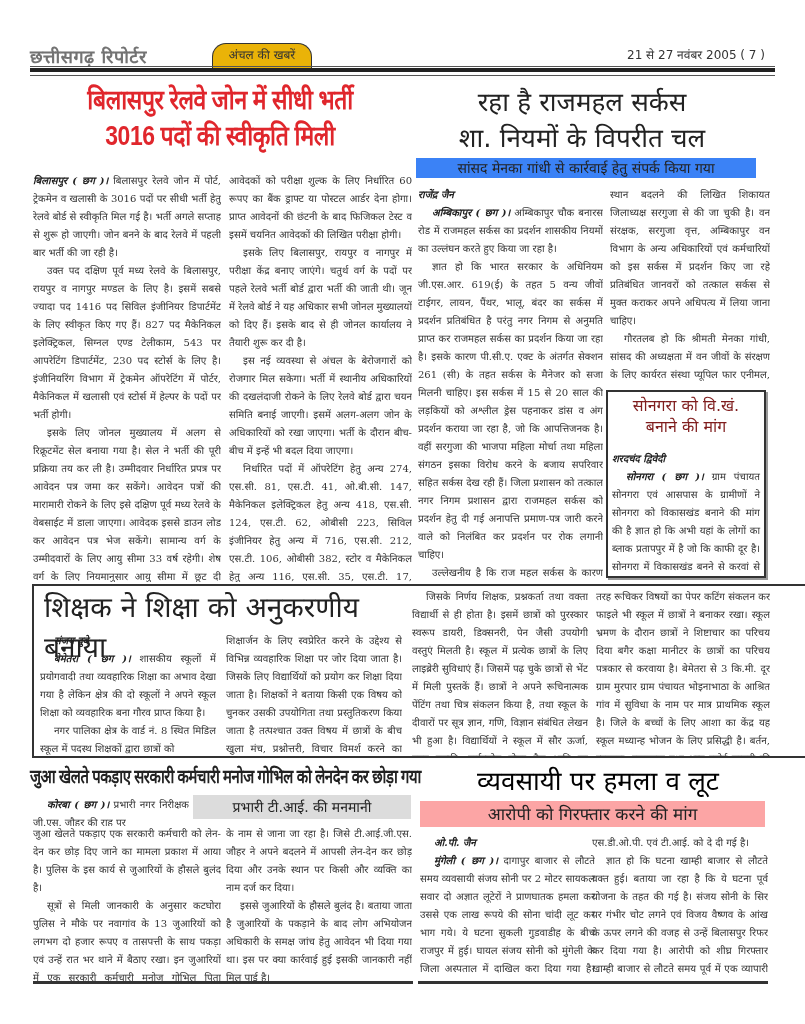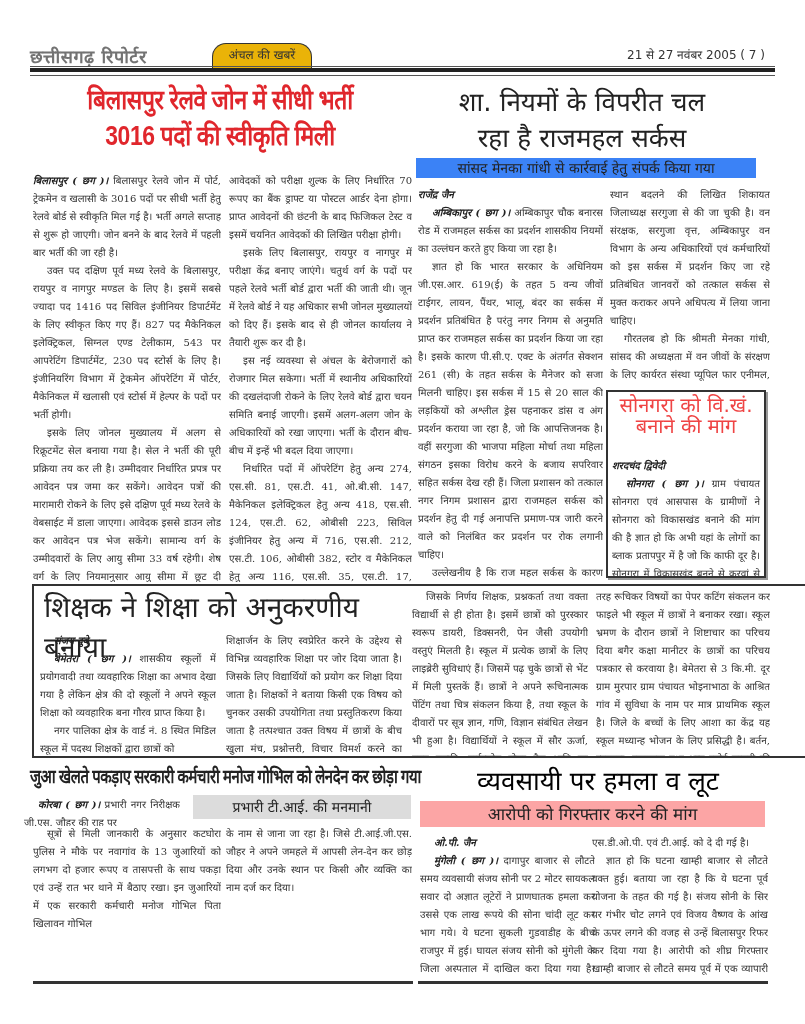--- a/index.html
+++ b/index.html
@@ -34,48 +34,48 @@
 <div class="abs" style="left:30px; top:82px; width:380px;">
   <div class="headline-red">बिलासपुर रेलवे जोन में सीधी भर्ती</div>
   <div class="headline-red">3016 पदों की स्वीकृति मिली</div>
 </div>
 <div class="abs col" style="left:33px; top:172px; width:188px; height:410px; overflow:hidden;">
   <p class="noindent"><span class="byline">बिलासपुर ( छग )।</span> <span>बिलासपुर रेलवे जोन में पोर्ट, ट्रेकमेन व खलासी के 3016 पदों पर सीधी भर्ती हेतु रेलवे बोर्ड से स्वीकृति मिल गई है। भर्ती अगले सप्ताह से शुरू हो जाएगी। जोन बनने के बाद रेलवे में पहली बार भर्ती की जा रही है।</span></p>
   <p>उक्त पद दक्षिण पूर्व मध्य रेलवे के बिलासपुर, रायपुर व नागपुर मण्डल के लिए है। इसमें सबसे ज्यादा पद 1416 पद सिविल इंजीनियर डिपार्टमेंट के लिए स्वीकृत किए गए हैं। 827 पद मैकेनिकल इलेक्ट्रिकल, सिग्नल एण्ड टेलीकाम, 543 पर आपरेटिंग डिपार्टमेंट, 230 पद स्टोर्स के लिए है। इंजीनियरिंग विभाग में ट्रेकमेन ऑपरेटिंग में पोर्टर, मैकेनिकल में खलासी एवं स्टोर्स में हेल्पर के पदों पर भर्ती होगी।</p>
   <p>इसके लिए जोनल मुख्यालय में अलग से रिक्रूटमेंट सेल बनाया गया है। सेल ने भर्ती की पूरी प्रक्रिया तय कर ली है। उम्मीदवार निर्धारित प्रपत्र पर आवेदन पत्र जमा कर सकेंगे। आवेदन पत्रों की मारामारी रोकने के लिए इसे दक्षिण पूर्व मध्य रेलवे के वेबसाईट में डाला जाएगा। आवेदक इससे डाउन लोड कर आवेदन पत्र भेज सकेंगे। सामान्य वर्ग के उम्मीदवारों के लिए आयु सीमा 33 वर्ष रहेगी। शेष वर्ग के लिए नियमानुसार आयु सीमा में छूट दी जाएगी। सामान्य वर्ग के</p>
 </div>
 <div class="abs col" style="left:229px; top:172px; width:183px; height:410px; overflow:hidden;">
-  <p class="noindent">आवेदकों को परीक्षा शुल्क के लिए निर्धारित 70 रूपए का बैंक ड्राफ्ट या पोस्टल आर्डर देना होगा। प्राप्त आवेदनों की छंटनी के बाद फिजिकल टेस्ट व इसमें चयनित आवेदकों की लिखित परीक्षा होगी।</p>
+  <p class="noindent">आवेदकों को परीक्षा शुल्क के लिए निर्धारित 60 रूपए का बैंक ड्राफ्ट या पोस्टल आर्डर देना होगा। प्राप्त आवेदनों की छंटनी के बाद फिजिकल टेस्ट व इसमें चयनित आवेदकों की लिखित परीक्षा होगी।</p>
   <p>इसके लिए बिलासपुर, रायपुर व नागपुर में परीक्षा केंद्र बनाए जाएंगे। चतुर्थ वर्ग के पदों पर पहले रेलवे भर्ती बोर्ड द्वारा भर्ती की जाती थी। जून में रेलवे बोर्ड ने यह अधिकार सभी जोनल मुख्यालयों को दिए हैं। इसके बाद से ही जोनल कार्यालय ने तैयारी शुरू कर दी है।</p>
   <p>इस नई व्यवस्था से अंचल के बेरोजगारों को रोजगार मिल सकेगा। भर्ती में स्थानीय अधिकारियों की दखलंदाजी रोकने के लिए रेलवे बोर्ड द्वारा चयन समिति बनाई जाएगी। इसमें अलग-अलग जोन के अधिकारियों को रखा जाएगा। भर्ती के दौरान बीच-बीच में इन्हें भी बदल दिया जाएगा।</p>
   <p>निर्धारित पदों में ऑपरेटिंग हेतु अन्य 274, एस.सी. 81, एस.टी. 41, ओ.बी.सी. 147, मैकेनिकल इलेक्ट्रिकल हेतु अन्य 418, एस.सी. 124, एस.टी. 62, ओबीसी 223, सिविल इंजीनियर हेतु अन्य में 716, एस.सी. 212, एस.टी. 106, ओबीसी 382, स्टोर व मैकेनिकल हेतु अन्य 116, एस.सी. 35, एस.टी. 17, ओबीसी 62 पद है।</p>
 </div>
 
 <div class="abs" style="left:412px; top:84px; width:340px;">
+  <div class="headline-black">रहा है राजमहल सर्कस</div>
   <div class="headline-black">शा. नियमों के विपरीत चल</div>
-  <div class="headline-black">रहा है राजमहल सर्कस</div>
 </div>
 <div class="abs kicker" style="left:416px; top:158px; width:340px; background:#3b82f6;">सांसद मेनका गांधी से कार्रवाई हेतु संपर्क किया गया</div>
 <div class="abs col" style="left:418px; top:186px; width:185px; height:396px; overflow:hidden;">
   <p class="noindent"><span class="byline">राजेंद्र जैन</span></p>
   <p><span class="byline">अम्बिकापुर ( छग )।</span> <span>अम्बिकापुर चौक बनारस रोड में राजमहल सर्कस का प्रदर्शन शासकीय नियमों का उल्लंघन करते हुए किया जा रहा है।</span></p>
   <p>ज्ञात हो कि भारत सरकार के अधिनियम जी.एस.आर. 619(ई) के तहत 5 वन्य जीवों टाईगर, लायन, पैंथर, भालू, बंदर का सर्कस में प्रदर्शन प्रतिबंधित है परंतु नगर निगम से अनुमति प्राप्त कर राजमहल सर्कस का प्रदर्शन किया जा रहा है। इसके कारण पी.सी.ए. एक्ट के अंतर्गत सेक्शन 261 (सी) के तहत सर्कस के मैनेजर को सजा मिलनी चाहिए। इस सर्कस में 15 से 20 साल की लड़कियों को अश्लील ड्रेस पहनाकर डांस व अंग प्रदर्शन कराया जा रहा है, जो कि आपत्तिजनक है। वहीं सरगुजा की भाजपा महिला मोर्चा तथा महिला संगठन इसका विरोध करने के बजाय सपरिवार सहित सर्कस देख रही हैं। जिला प्रशासन को तत्काल नगर निगम प्रशासन द्वारा राजमहल सर्कस को प्रदर्शन हेतु दी गई अनापत्ति प्रमाण-पत्र जारी करने वाले को निलंबित कर प्रदर्शन पर रोक लगानी चाहिए।</p>
   <p>उल्लेखनीय है कि राज महल सर्कस के कारण वहां के निवासियों को जानवरों के मल-मूत्र से उत्पन्न गंदगी के कारण सर्कस का</p>
 </div>
 <div class="abs col" style="left:610px; top:186px; width:160px; height:200px; overflow:hidden;">
   <p class="noindent">स्थान बदलने की लिखित शिकायत जिलाध्यक्ष सरगुजा से की जा चुकी है। वन संरक्षक, सरगुजा वृत्त, अम्बिकापुर वन विभाग के अन्य अधिकारियों एवं कर्मचारियों को इस सर्कस में प्रदर्शन किए जा रहे प्रतिबंधित जानवरों को तत्काल सर्कस से मुक्त कराकर अपने अधिपत्य में लिया जाना चाहिए।</p>
   <p>गौरतलब हो कि श्रीमती मेनका गांधी, सांसद की अध्यक्षता में वन जीवों के संरक्षण के लिए कार्यरत संस्था प्यूपिल फार एनीमल, नई दिल्ली को राजमहल सर्कस को प्रतिबंधित कर उचित कार्रवाई केंद्रीय स्तर पर करने हेतु नगर के पत्रकारों ने सम्पर्क किया है।</p>
 </div>
 
 <div class="abs box box-shadow" style="left:606px; top:390px; width:160px; height:188px; padding:3px 4px; overflow:hidden;">
-  <div style="text-align:center; font-size:20px; line-height:21px; color:#ef4444;">
+  <div style="text-align:center; font-size:16px; line-height:21px; color:#7f1d1d;">
     <div>सोनगरा को वि.खं.</div>
     <div>बनाने की मांग</div>
   </div>
-  <div class="col" style="margin-top:20px;">
+  <div class="col" style="margin-top:13px;">
     <p class="noindent"><span class="byline">शरदचंद द्विवेदी</span></p>
     <p><span class="byline">सोनगरा ( छग )।</span> <span>ग्राम पंचायत सोनगरा एवं आसपास के ग्रामीणों ने सोनगरा को विकासखंड बनाने की मांग की है ज्ञात हो कि अभी यहां के लोगों का ब्लाक प्रतापपुर में है जो कि काफी दूर है। सोनगरा में विकासखंड बनने से करवां से लेकर खड़गवां तक व जरही से लेकर लटोरी तक के लोगों को काफी सुविधा होगी। साथ ही ग्रामीणों का किराया भी बचेगा व समय भी ज्यादा नष्ट नहीं होगा।</span></p>
   </div>
 </div>
 
 <div class="abs box" style="left:32px; top:584px; width:804px; height:174px; overflow:hidden;">
   <div class="abs" style="left:10px; top:2px; width:360px; font-size:28px; line-height:40px; color:#222;">शिक्षक ने शिक्षा को अनुकरणीय बनाया</div>
   <div class="abs col" style="left:6px; top:46px; width:176px; height:124px; overflow:hidden;">
     <p><span class="byline">संजय दुबे</span></p>
     <p><span class="byline">बेमेतरा ( छग )।</span> <span>शासकीय स्कूलों में प्रयोगवादी तथा व्यवहारिक शिक्षा का अभाव देखा गया है लेकिन क्षेत्र की दो स्कूलों ने अपने स्कूल शिक्षा को व्यवहारिक बना गौरव प्राप्त किया है।</span></p>
@@ -87,28 +87,30 @@
   <div class="abs col" style="left:378px; top:2px; width:176px; height:168px; overflow:hidden;">
     <p>जिसके निर्णय शिक्षक, प्रश्नकर्ता तथा वक्ता विद्यार्थी से ही होता है। इसमें छात्रों को पुरस्कार स्वरूप डायरी, डिक्सनरी, पेन जैसी उपयोगी वस्तुएं मिलती है। स्कूल में प्रत्येक छात्रों के लिए लाइब्रेरी सुविधाएं हैं। जिसमें पढ़ चुके छात्रों से भेंट में मिली पुस्तकें हैं। छात्रों ने अपने रूचिनात्मक पेंटिंग तथा चित्र संकलन किया है, तथा स्कूल के दीवारों पर सूत्र ज्ञान, गणि, विज्ञान संबंधित लेखन भी हुआ है। विद्यार्थियों ने स्कूल में सौर ऊर्जा, पवन चक्की, बाईस्कोप गोबर गैस आदि का मॉडल भी बनाया है। सधे पत्रकार की</p>
   </div>
   <div class="abs col" style="left:562px; top:2px; width:174px; height:168px; overflow:hidden;">
     <p class="noindent">तरह रूचिकर विषयों का पेपर कटिंग संकलन कर फाइले भी स्कूल में छात्रों ने बनाकर रखा। स्कूल भ्रमण के दौरान छात्रों ने शिष्टाचार का परिचय दिया बगैर कक्षा मानीटर के छात्रों का परिचय पत्रकार से करवाया है। बेमेतरा से 3 कि.मी. दूर ग्राम मुरपार ग्राम पंचायत भोइनाभाठा के आश्रित गांव में सुविधा के नाम पर मात्र प्राथमिक स्कूल है। जिले के बच्चों के लिए आशा का केंद्र यह स्कूल मध्यान्ह भोजन के लिए प्रसिद्धी है। बर्तन, स्वच्छता, रखरखाव तथा अन्य रसोई सामग्री की उच्च स्तरीय बेमिसाल है।</p>
   </div>
 </div>
 
 <div class="abs headline-red" style="left:30px; top:764px; width:380px; color:#222; font-size:19px; line-height:26px; transform:scaleX(0.78); transform-origin:left; white-space:nowrap; text-align:left;">जुआ खेलते पकड़ाए सरकारी कर्मचारी मनोज गोभिल को लेनदेन कर छोड़ा गया</div>
 <div class="abs kicker" style="left:193px; top:795px; width:218px; background:#dcdcdc; font-size:14px; line-height:24px;">प्रभारी टी.आई. की मनमानी</div>
-<div class="abs col" style="left:24px; top:796px; width:156px; height:30px; overflow:hidden;">
+<div class="abs col" style="left:33px; top:796px; width:156px; height:30px; overflow:hidden;">
   <p><span class="byline">कोरबा ( छग )।</span> <span>प्रभारी नगर निरीक्षक जी.एस. जौहर की राह पर</span></p>
 </div>
 <div class="abs col" style="left:33px; top:825px; width:188px; height:165px; overflow:hidden;">
+  <p class="noindent">जुआ खेलते पकड़ाए एक सरकारी कर्मचारी को लेन-देन कर छोड़ दिए जाने का मामला प्रकाश में आया है। पुलिस के इस कार्य से जुआरियों के हौसले बुलंद है।</p>
   <p>सूत्रों से मिली जानकारी के अनुसार कटघोरा पुलिस ने मौके पर नवागांव के 13 जुआरियों को लगभग दो हजार रूपए व तासपत्ती के साथ पकड़ा एवं उन्हें रात भर थाने में बैठाए रखा। इन जुआरियों में एक सरकारी कर्मचारी मनोज गोभिल पिता खिलावन गोभिल</p>
 </div>
 <div class="abs col" style="left:226px; top:825px; width:186px; height:165px; overflow:hidden;">
-  <p class="noindent">के नाम से जाना जा रहा है। जिसे टी.आई.जी.एस. जौहर ने अपने जमहले में आपसी लेन-देन कर छोड़ दिया और उनके स्थान पर किसी और व्यक्ति का नाम दर्ज कर दिया।</p>
+  <p class="noindent">के नाम से जाना जा रहा है। जिसे टी.आई.जी.एस. जौहर ने अपने बदलने में आपसी लेन-देन कर छोड़ दिया और उनके स्थान पर किसी और व्यक्ति का नाम दर्ज कर दिया।</p>
+  <p>इससे जुआरियों के हौसले बुलंद है। बताया जाता है जुआरियों के पकड़ाने के बाद लोग अभियोजन अधिकारी के समक्ष जांच हेतु आवेदन भी दिया गया था। इस पर क्या कार्रवाई हुई इसकी जानकारी नहीं मिल पाई है।</p>
 </div>
 <div class="abs" style="left:33px; top:981px; width:380px; height:3px; background:#333;"></div>
 
 <div class="abs" style="left:418px; top:762px; width:360px; font-size:26px; line-height:38px; color:#000000; text-align:center;">व्यवसायी पर हमला व लूट</div>
 <div class="abs kicker" style="left:420px; top:801px; width:345px; background:#fca5a5; font-size:17px; line-height:26px;">आरोपी को गिरफ्तार करने की मांग</div>
 <div class="abs col" style="left:420px; top:834px; width:175px; height:150px; overflow:hidden;">
   <p><span class="byline">ओ.पी. जैन</span></p>
   <p><span class="byline">मुंगेली ( छग )।</span> <span>दागापुर बाजार से लौटते समय व्यवसायी संजय सोनी पर 2 मोटर सायकल सवार दो अज्ञात लूटेरों ने प्राणघातक हमला कर उससे एक लाख रूपये की सोना चांदी लूट कर भाग गये। ये घटना सुकली गुडवाडीह के बीच राजपुर में हुई। घायल संजय सोनी को मुंगेली के जिला अस्पताल में दाखिल करा दिया गया है। घटना जानकारी मुंगेली</span></p>
 </div>
 <div class="abs col" style="left:592px; top:834px; width:176px; height:150px; overflow:hidden;">

